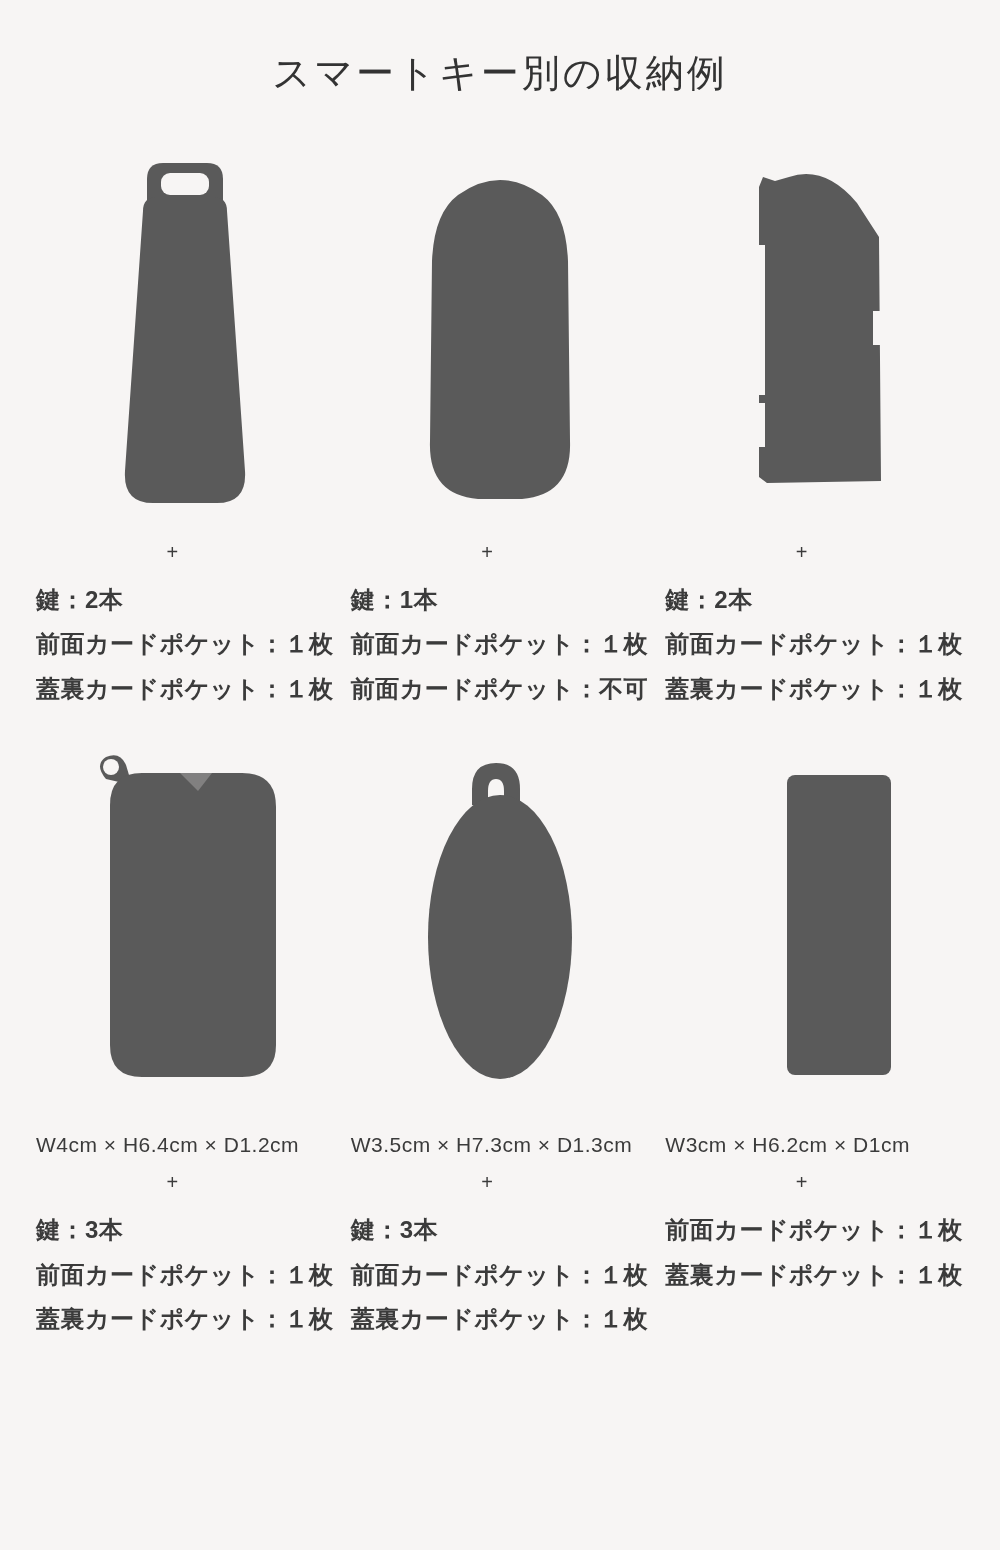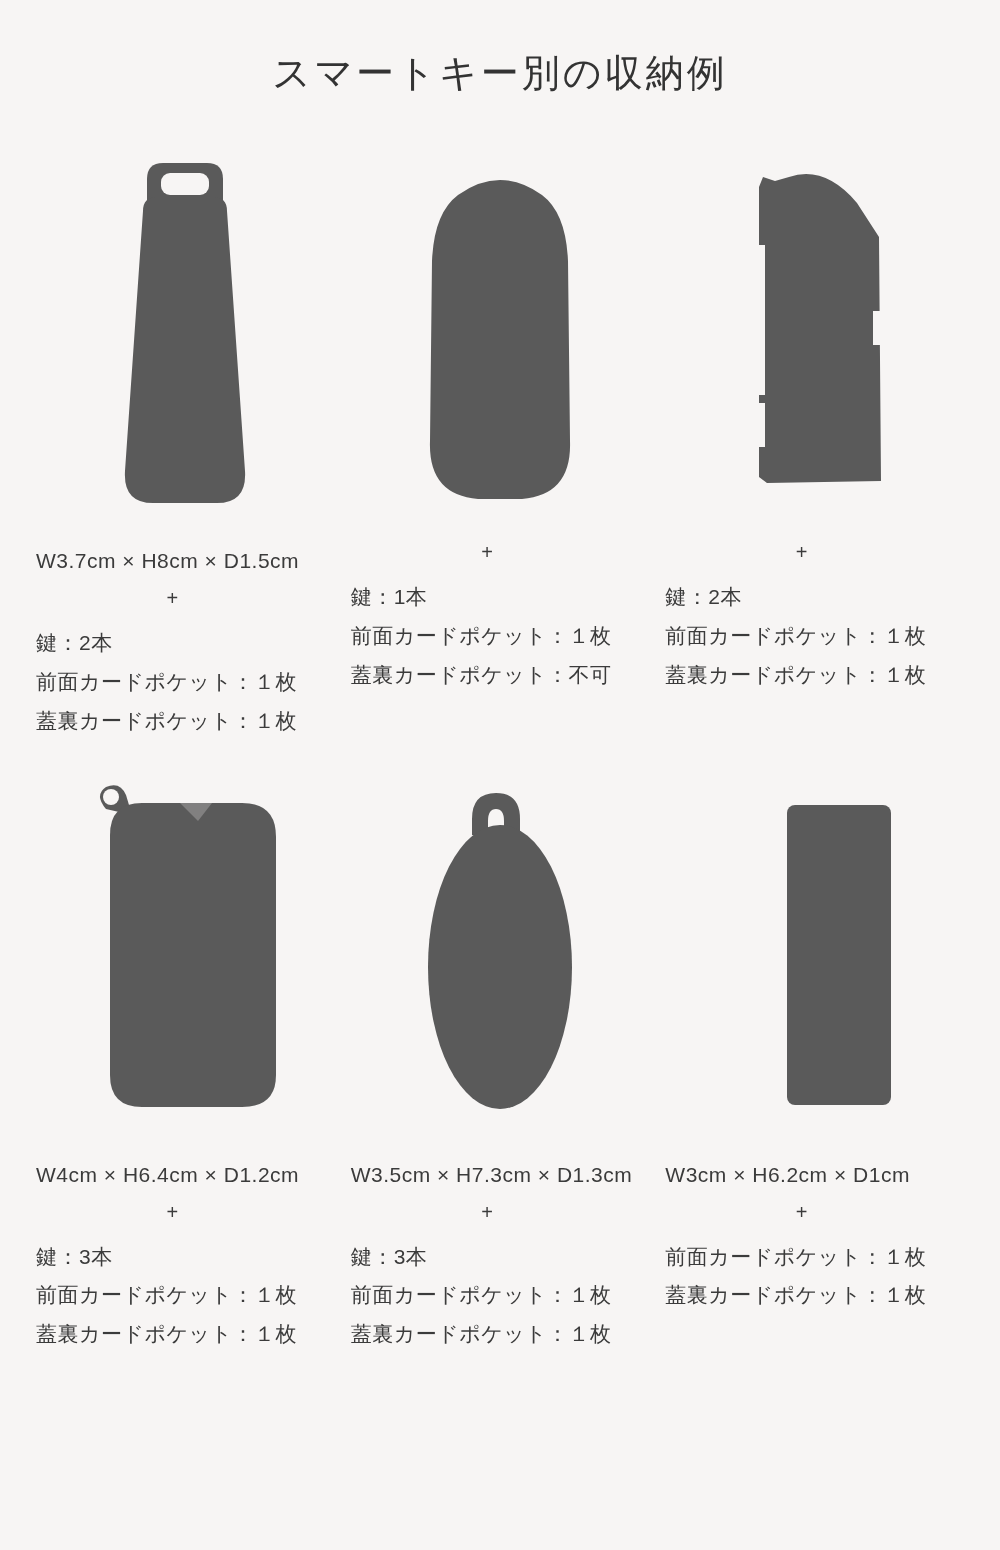--- a/index.html
+++ b/index.html
@@ -68,25 +68,26 @@
     white-space: nowrap;
   }
   .plus {
     text-align: center;
     font-size: 20px;
     color: #3b3b3b;
     margin: 14px 0 14px 0;
     padding-right: 30px;
   }
   .line {
-    font-size: 21px;
+    font-size: 24px;
     line-height: 1.85;
     color: #3b3b3b;
     letter-spacing: 0.5px;
     white-space: nowrap;
+    font-weight: bold;
   }
 </style>
 </head>
 <body>
 
 <div class="page">
 
   <h1 class="page-title">スマートキー別の収納例</h1>
 
   <div class="grid">
@@ -94,21 +95,20 @@
     <div class="cell">
       <div class="shape-area">
         <svg class="shape" width="180" height="370" viewBox="0 0 180 370">
           <path d="M52,56 L52,28 Q52,12 68,12 L112,12 Q128,12 128,28 L128,56 Z" fill="#5a5a5a"></path>
           <rect x="66" y="22" width="48" height="22" rx="9" fill="#f7f5f4"></rect>
           <path d="M48,60 Q48,46 62,46 L118,46 Q132,46 132,60
                    L150,320 Q152,352 122,352 L58,352 Q28,352 30,320 Z" fill="#5a5a5a"></path>
         </svg>
       </div>
       <div class="specs">
-        <div class="dims">W3.7cm × H8cm × D1.5cm</div>
         <div class="plus">+</div>
         <div class="line">鍵：2本</div>
         <div class="line">前面カードポケット：１枚</div>
         <div class="line">蓋裏カードポケット：１枚</div>
       </div>
     </div>
 
     <div class="cell">
       <div class="shape-area">
         <svg class="shape" width="200" height="370" viewBox="0 0 200 370">
@@ -116,21 +116,21 @@
                    Q166,62 168,110
                    L170,290 Q172,344 122,348
                    L78,348 Q28,344 30,290
                    L32,110 Q34,62 58,44 Z" fill="#5a5a5a"></path>
         </svg>
       </div>
       <div class="specs">
         <div class="plus">+</div>
         <div class="line">鍵：1本</div>
         <div class="line">前面カードポケット：１枚</div>
-        <div class="line">蓋裏カードポケット：不可</div>
+        <div class="line">前面カードポケット：不可</div>
       </div>
     </div>
 
     <div class="cell">
       <div class="shape-area">
         <svg class="shape" width="200" height="370" viewBox="0 0 200 370">
           <path d="M44,36 L48,26 L60,30 L74,26
                    Q110,14 142,52
                    L164,86 L166,330
                    L52,332 L44,326 Z" fill="#5a5a5a"></path>

